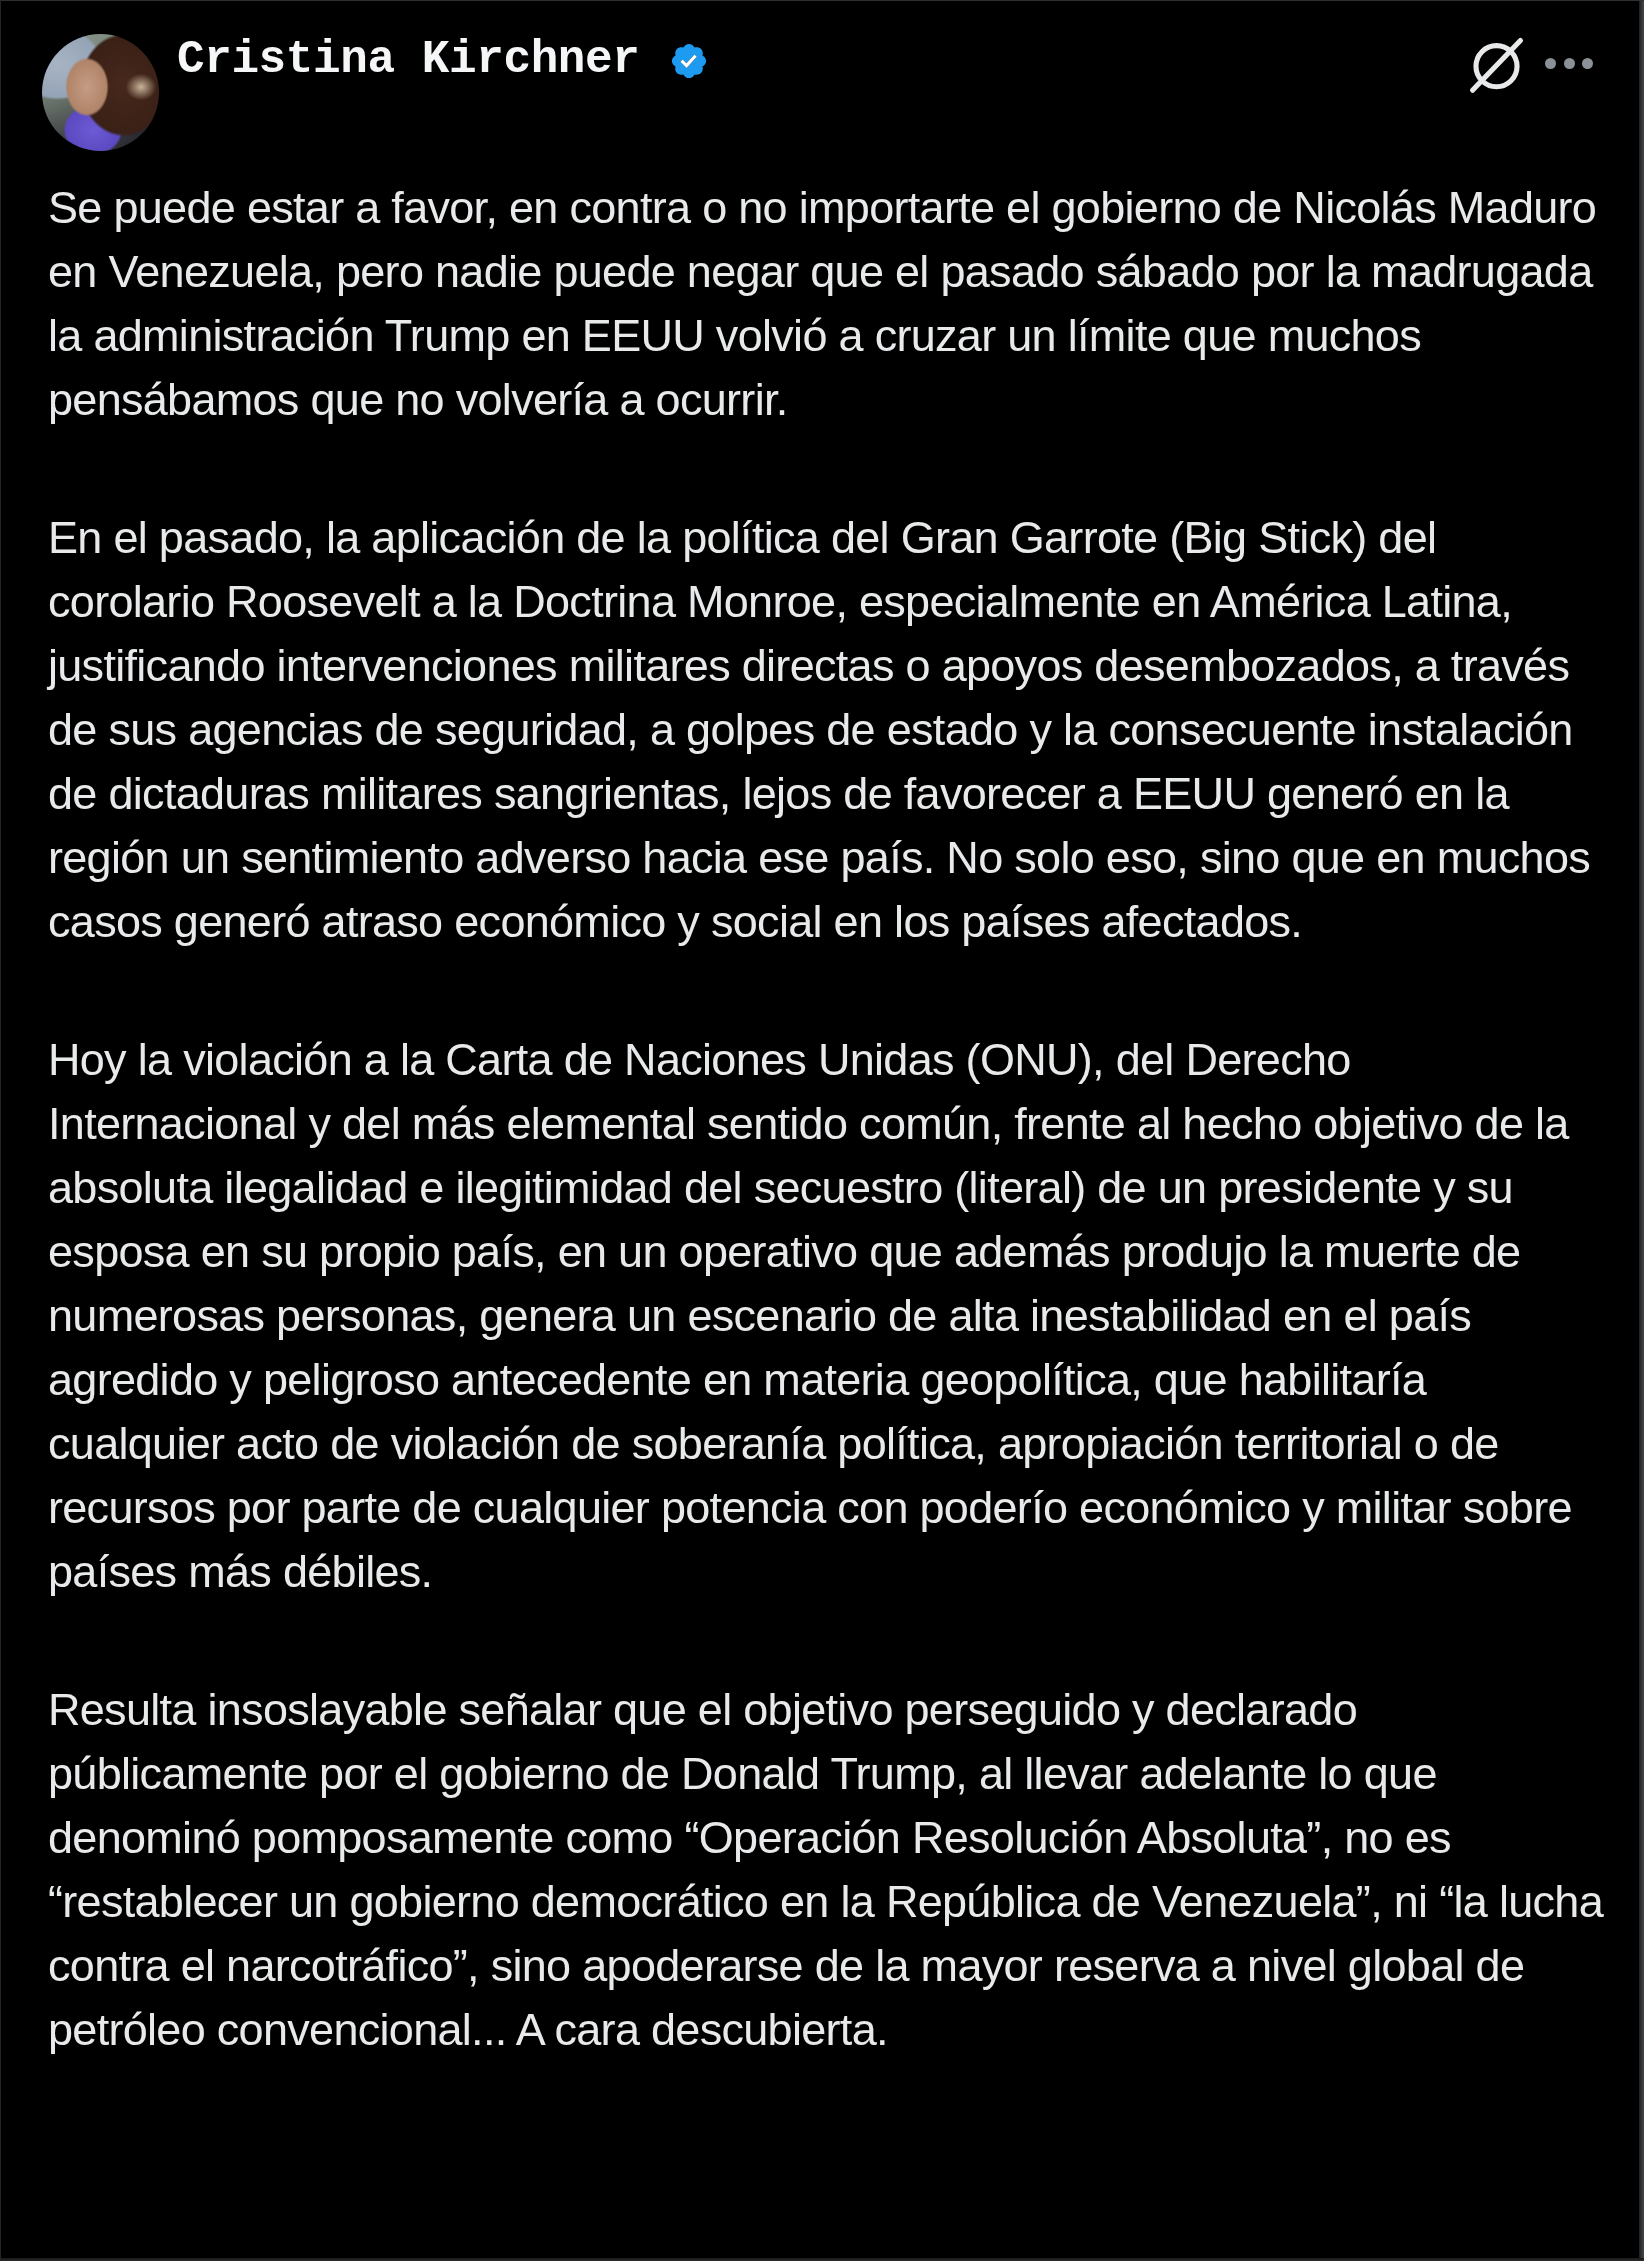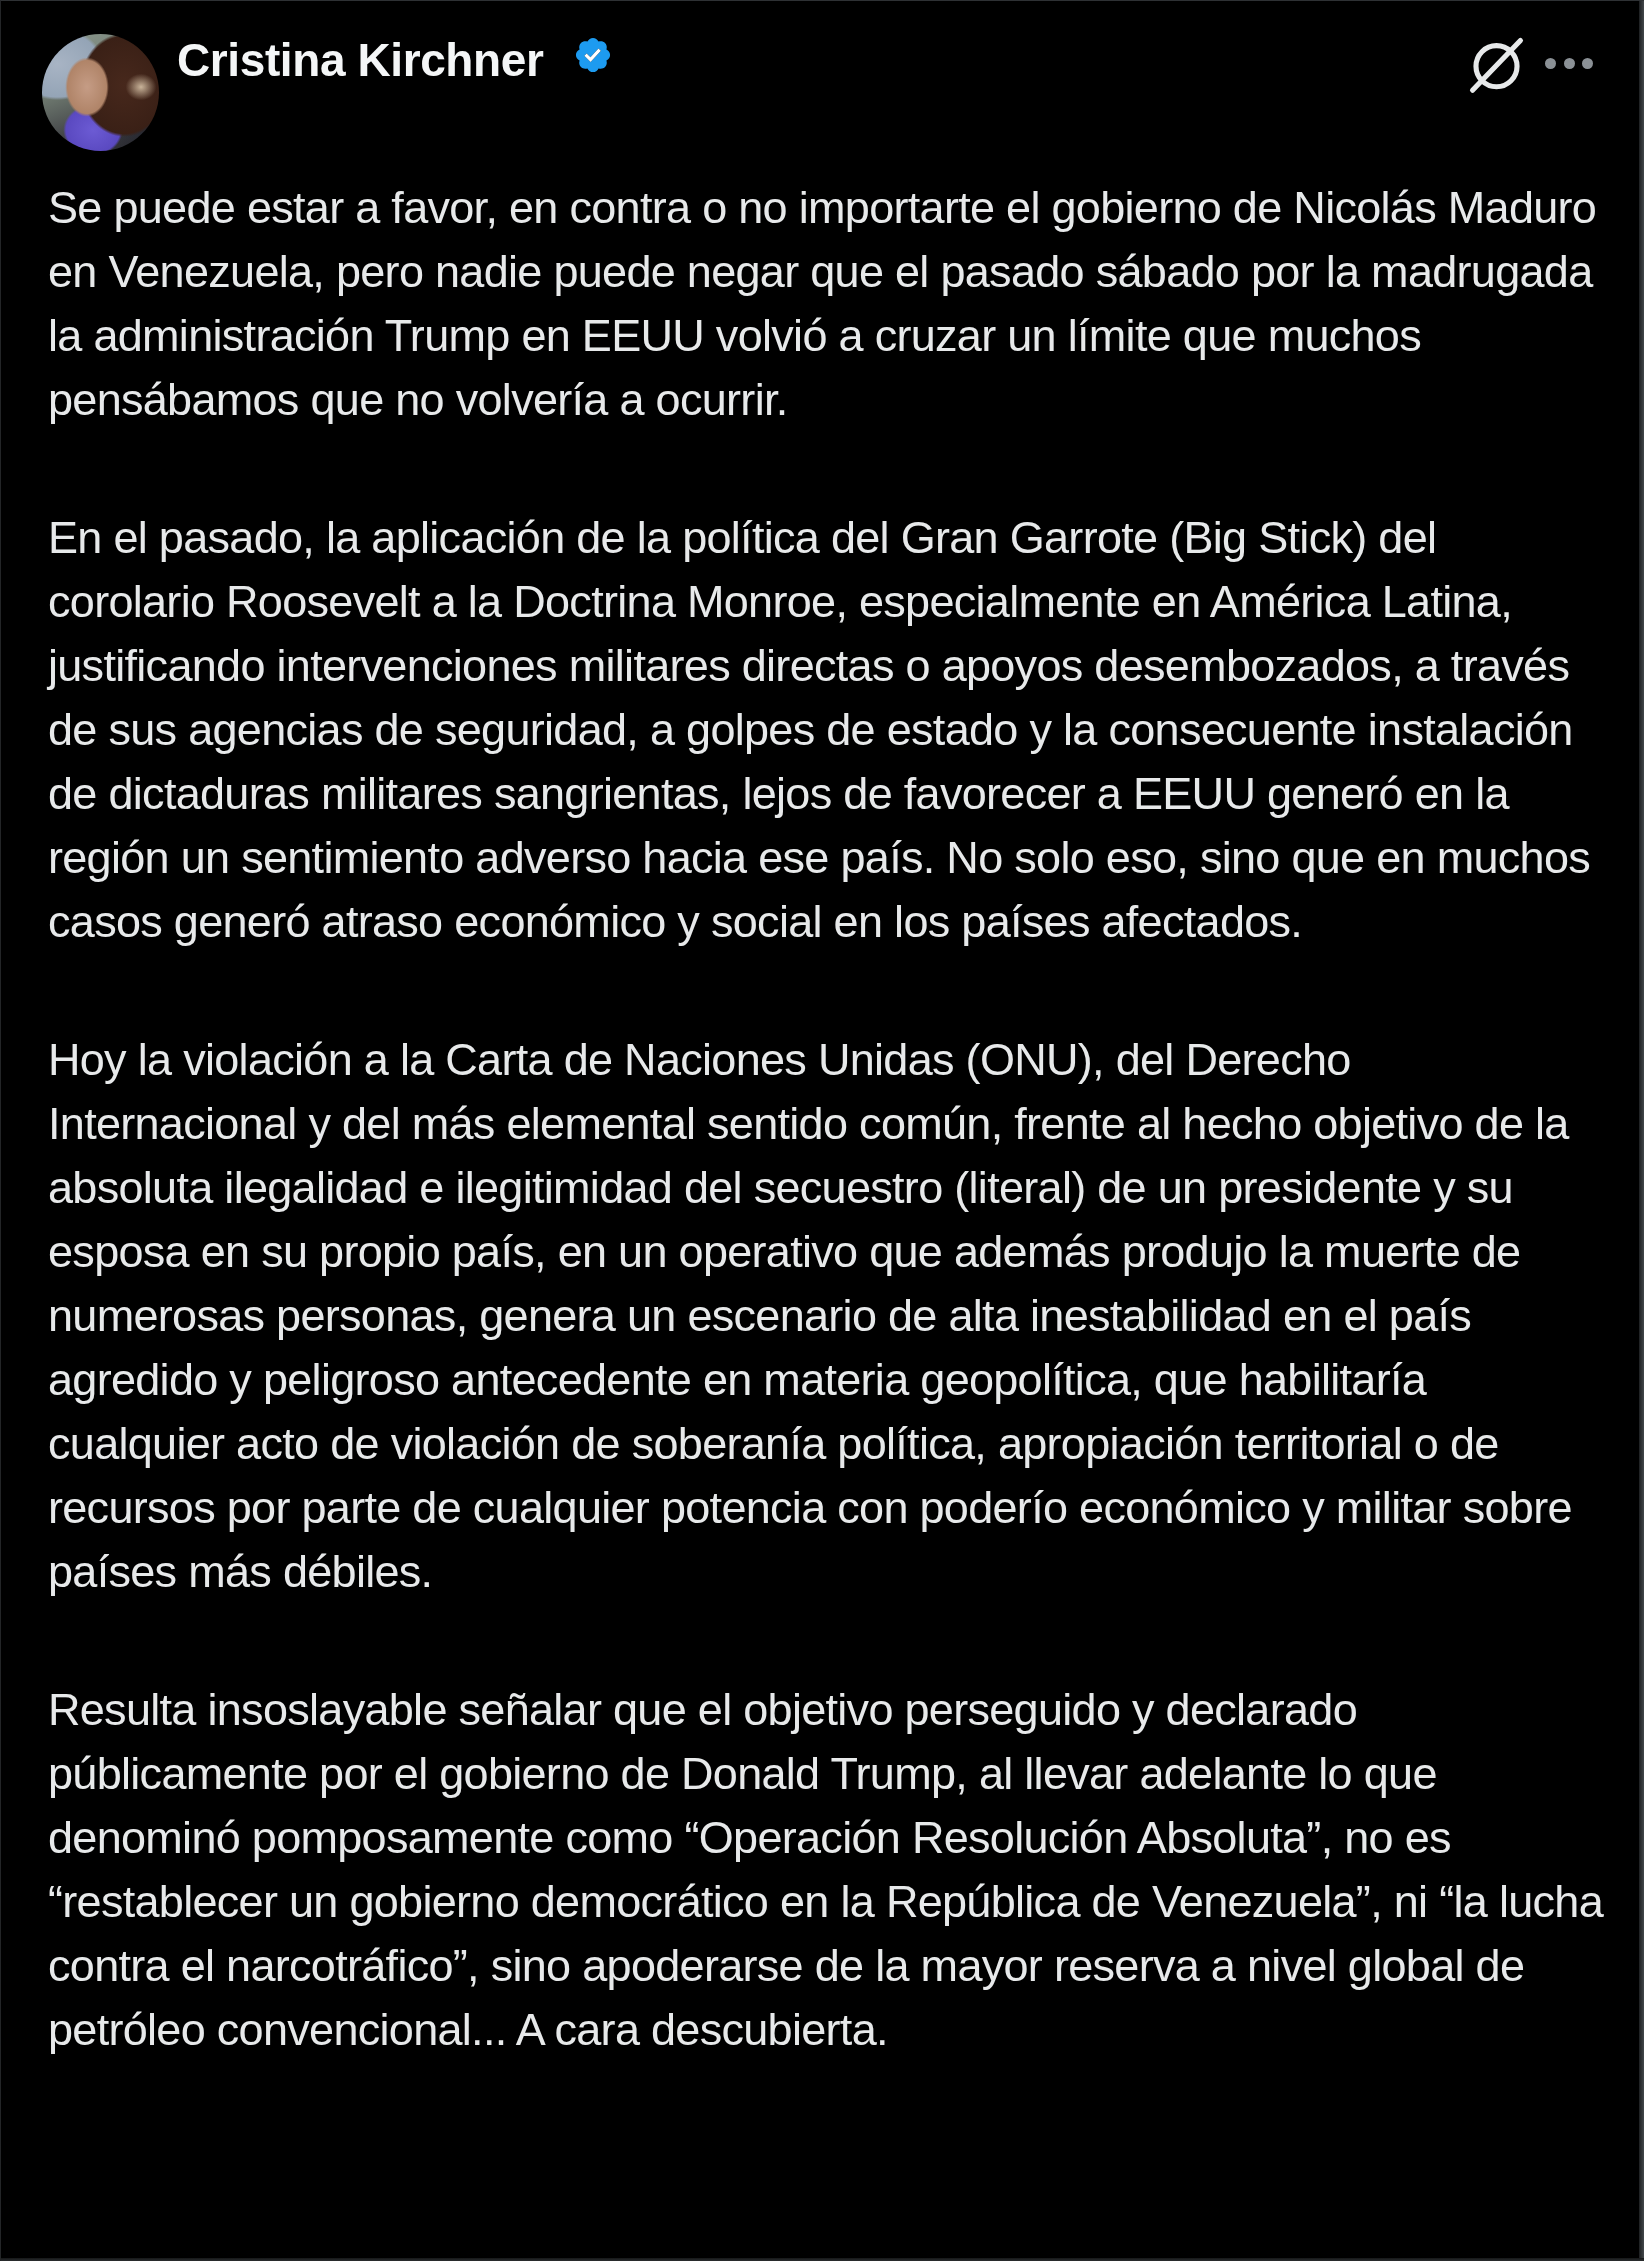--- a/index.html
+++ b/index.html
@@ -49,22 +49,23 @@
       radial-gradient(77px 60px at 15.4px 30px, #a8b4c4 0%, #94a4b6 55%, rgba(0,0,0,0) 60%),
       linear-gradient(160deg, #8d9a90 0%, #6f7a70 40%, #3a3a40 75%, #23242a 100%);
     cursor: pointer;
   }
   .name-block {
     position: absolute;
     left: 176px; top: 34px;
   }
   .name-row {
     display: flex;
-    align-items: flex-start;
+    align-items: center;
     gap: 30px;
+    font-family: Liberation Mono, monospace;
   }
   .display-name {
     font-size: 46px;
     font-weight: 700;
     color: #f4f6f7;
     letter-spacing: -0.4px;
     line-height: 51px;
     cursor: pointer;
   }
   .verified-badge { width: 40px; height: 40px; flex: 0 0 auto; }

